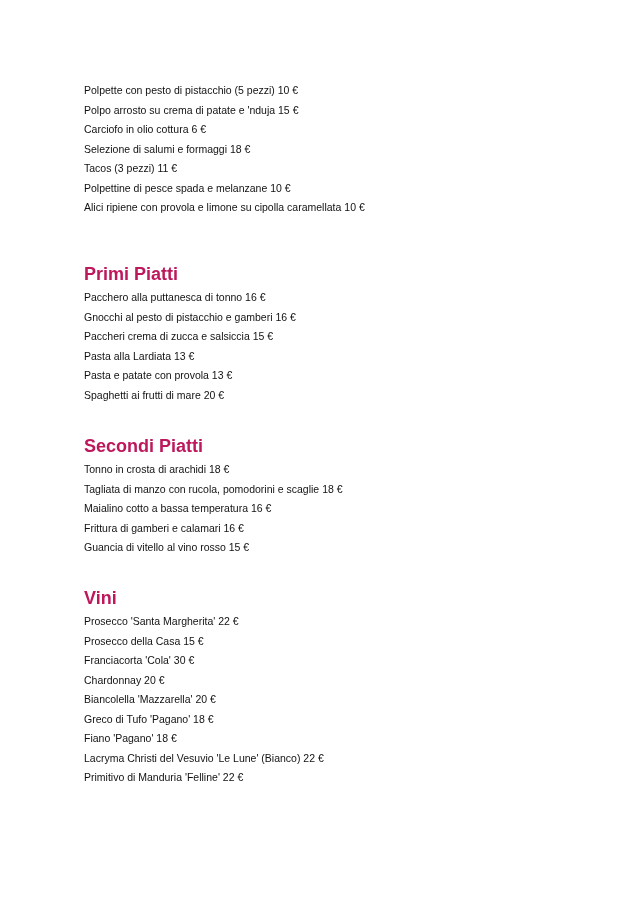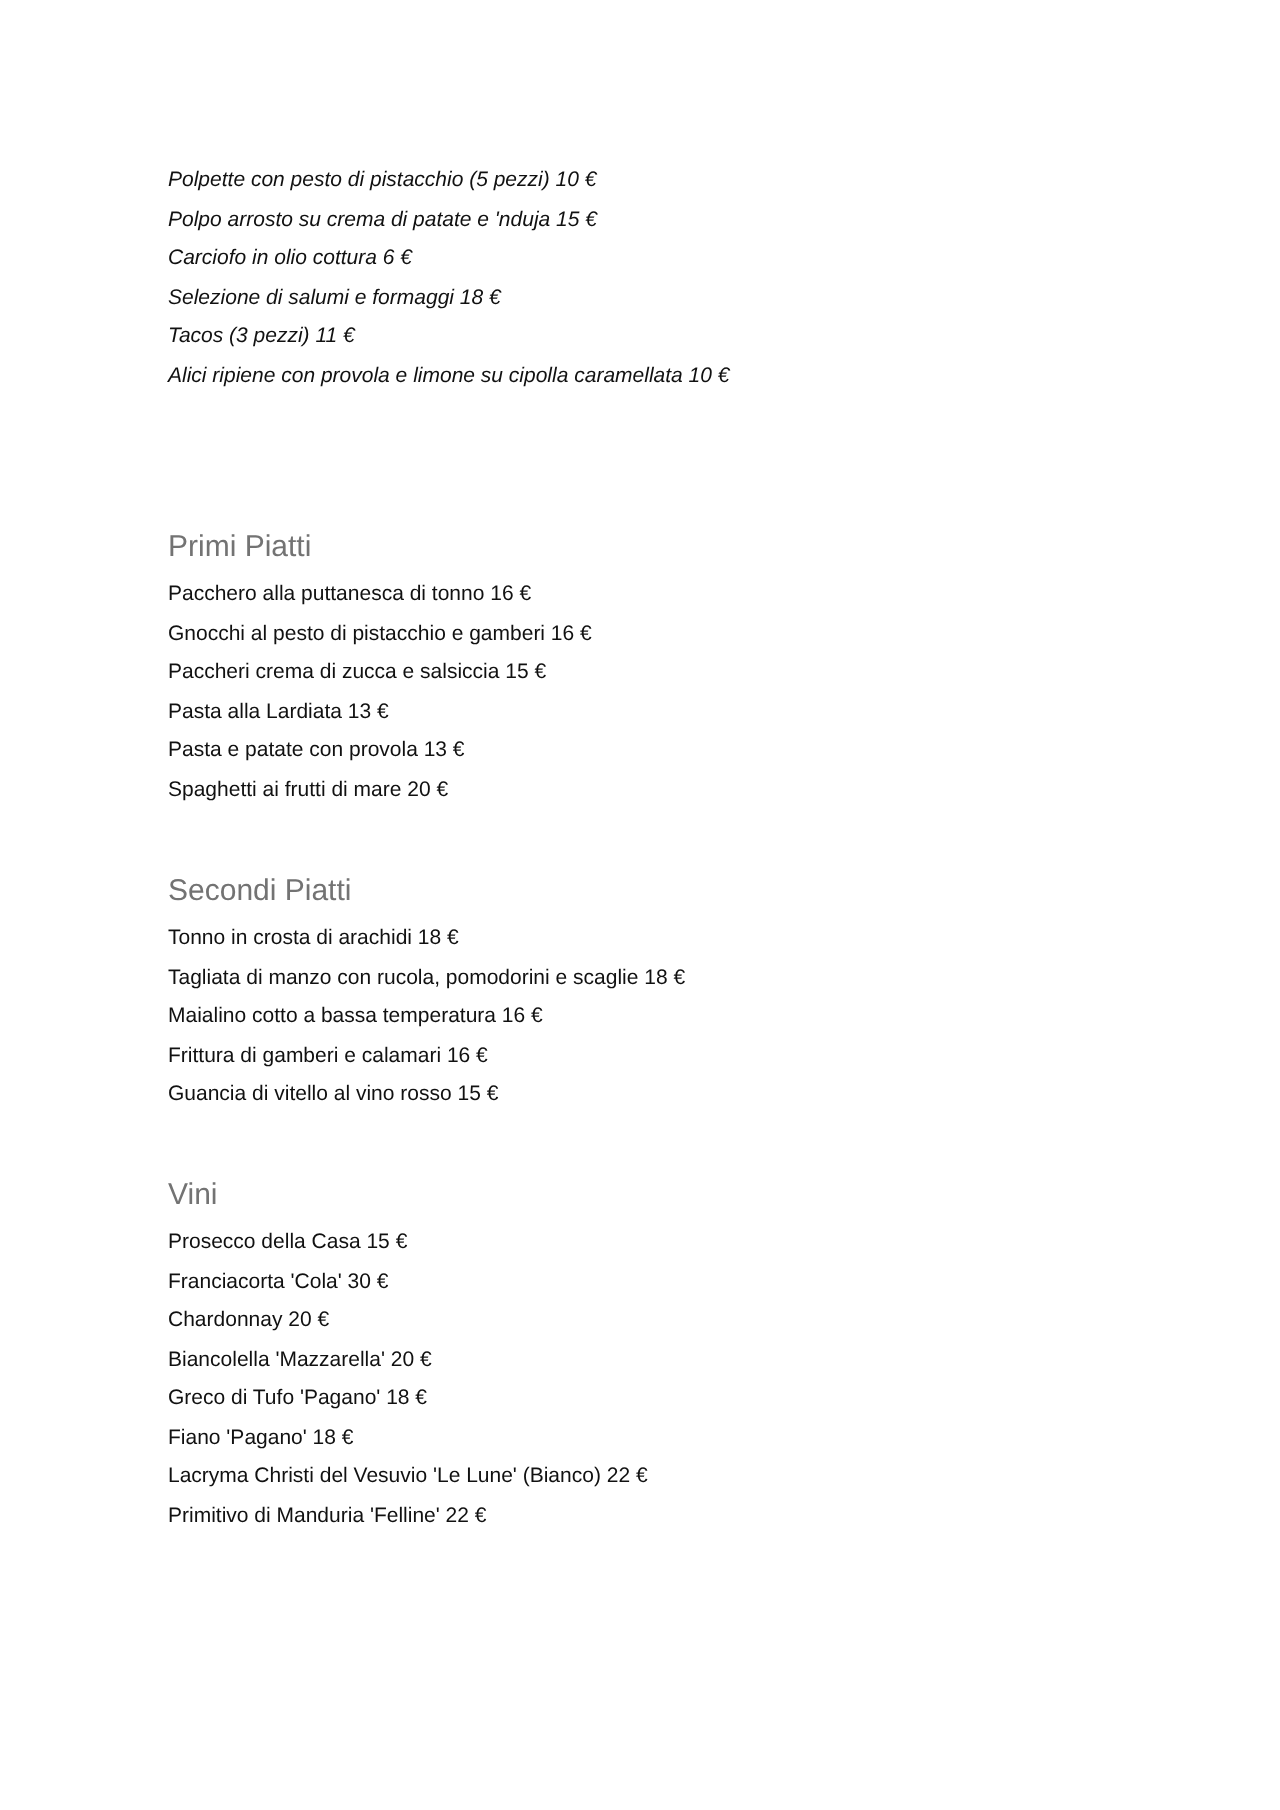--- a/index.html
+++ b/index.html
@@ -25,45 +25,46 @@
       margin: 0;
     }
     .item {
       font-size: 10.5px;
       line-height: 19.5px;
       height: 19.5px;
       white-space: nowrap;
       color: #111111;
     }
     .heading {
-      font-size: 15px;
-      font-weight: normal;
-      color: #737373;
+      font-size: 18px;
+      font-weight: bold;
+      color: #be185d;
       line-height: 20px;
       margin: 0;
       padding: 0;
     }
     .sec-primi { position: absolute; top: 183px; left: 0; }
     .sec-secondi { position: absolute; top: 355px; left: 0; }
     .sec-vini { position: absolute; top: 507px; left: 0; }
-    .sec-antipasti { position: absolute; top: 0; left: 0; font-style: italic; }
+    .sec-antipasti { position: absolute; top: 0; left: 0; }
     .heading + .list { margin-top: 4px; }
   </style>
 </head>
 <body>
 
 <div class="page">
 
   <div class="section sec-antipasti">
     <div class="list">
       <div class="item">Polpette con pesto di pistacchio (5 pezzi) 10 €</div>
       <div class="item">Polpo arrosto su crema di patate e 'nduja 15 €</div>
       <div class="item">Carciofo in olio cottura 6 €</div>
       <div class="item">Selezione di salumi e formaggi 18 €</div>
       <div class="item">Tacos (3 pezzi) 11 €</div>
+      <div class="item">Polpettine di pesce spada e melanzane 10 €</div>
       <div class="item">Alici ripiene con provola e limone su cipolla caramellata 10 €</div>
     </div>
   </div>
 
   <div class="section sec-primi">
     <h2 class="heading">Primi Piatti</h2>
     <div class="list">
       <div class="item">Pacchero alla puttanesca di tonno 16 €</div>
       <div class="item">Gnocchi al pesto di pistacchio e gamberi 16 €</div>
       <div class="item">Paccheri crema di zucca e salsiccia 15 €</div>
@@ -80,20 +81,21 @@
       <div class="item">Tagliata di manzo con rucola, pomodorini e scaglie 18 €</div>
       <div class="item">Maialino cotto a bassa temperatura 16 €</div>
       <div class="item">Frittura di gamberi e calamari 16 €</div>
       <div class="item">Guancia di vitello al vino rosso 15 €</div>
     </div>
   </div>
 
   <div class="section sec-vini">
     <h2 class="heading">Vini</h2>
     <div class="list">
+      <div class="item">Prosecco 'Santa Margherita' 22 €</div>
       <div class="item">Prosecco della Casa 15 €</div>
       <div class="item">Franciacorta 'Cola' 30 €</div>
       <div class="item">Chardonnay 20 €</div>
       <div class="item">Biancolella 'Mazzarella' 20 €</div>
       <div class="item">Greco di Tufo 'Pagano' 18 €</div>
       <div class="item">Fiano 'Pagano' 18 €</div>
       <div class="item">Lacryma Christi del Vesuvio 'Le Lune' (Bianco) 22 €</div>
       <div class="item">Primitivo di Manduria 'Felline' 22 €</div>
     </div>
   </div>

